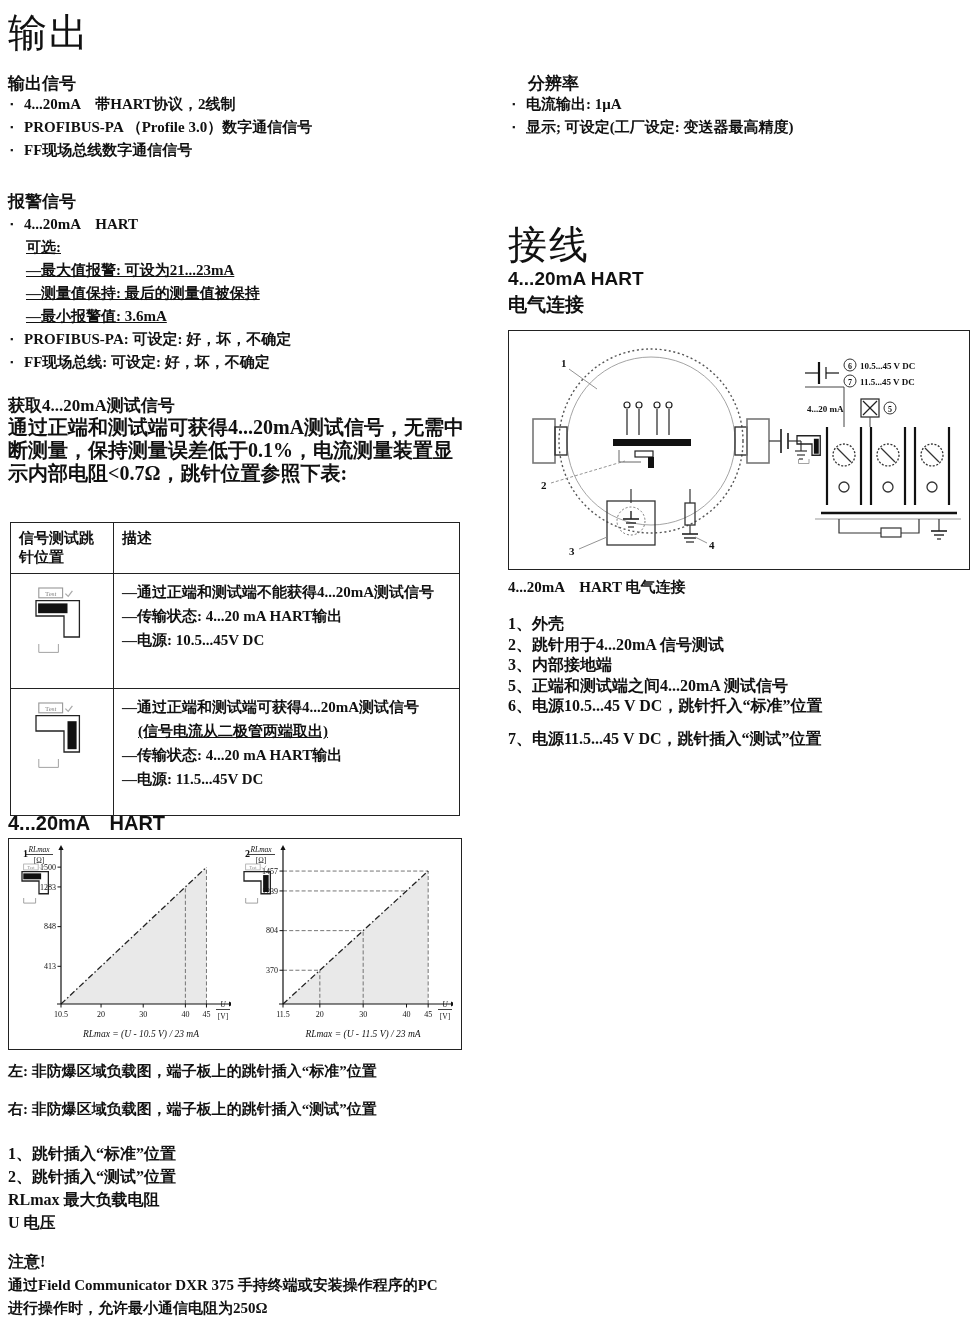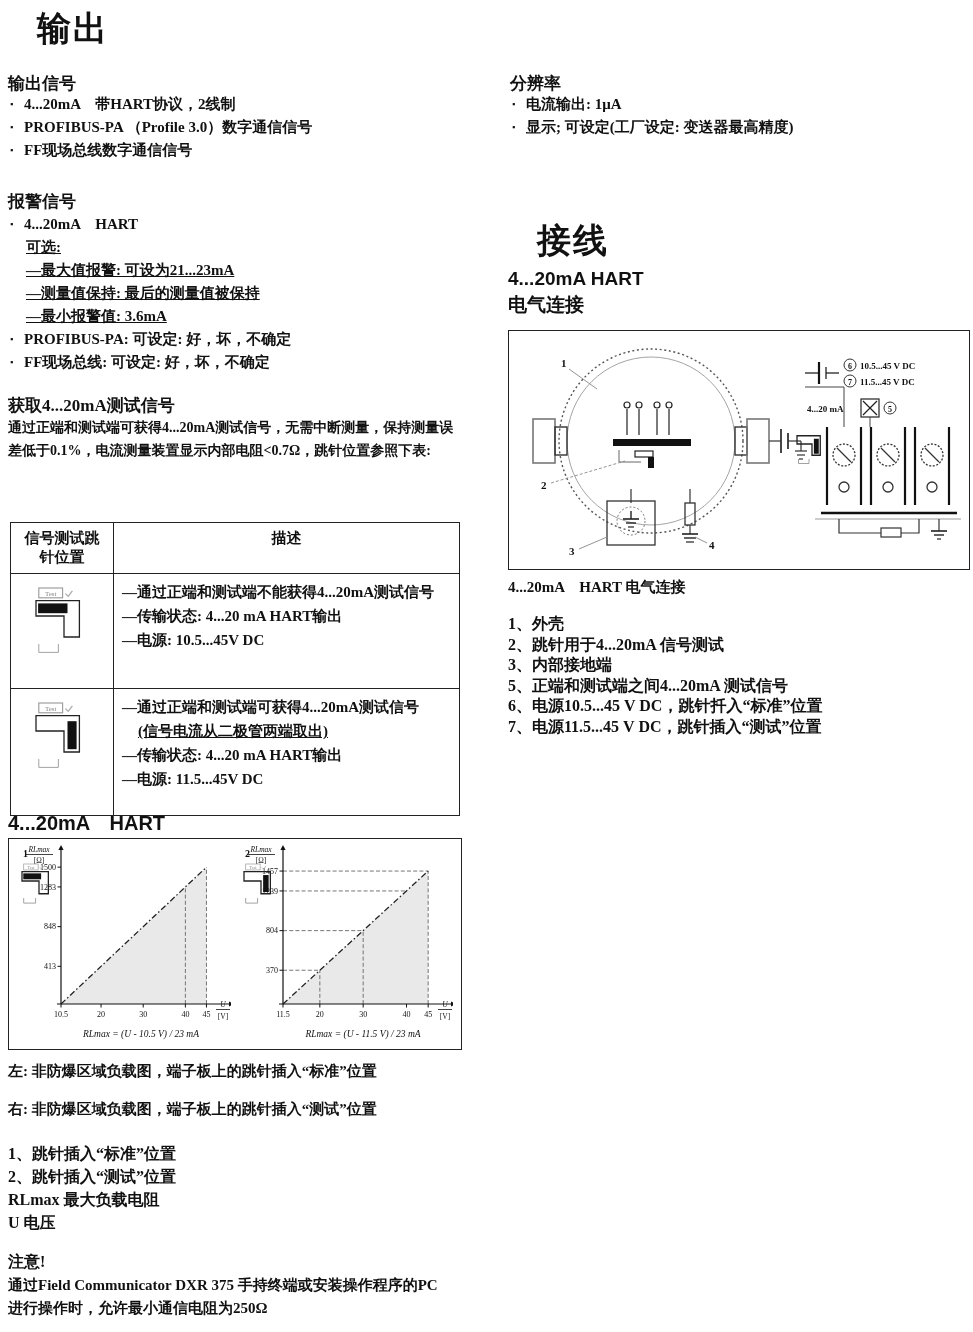--- a/index.html
+++ b/index.html
@@ -1,29 +1,29 @@
 <!DOCTYPE html>
 <html><head>
 <meta charset="utf-8">
 <style>
   html,body{margin:0;padding:0;background:#fff;}
   #page{position:relative;width:973px;height:1332px;background:#ffffff;overflow:hidden;
         font-family:"Liberation Serif","DejaVu Serif",serif;color:#111;}
   .abs{position:absolute;}
-  .h1{font-size:34px;font-weight:700;letter-spacing:2px;margin-left:29px;}
+  .h1{font-size:39px;font-weight:400;letter-spacing:2px;}
   .h2-sans{font-family:"Liberation Sans","DejaVu Sans",sans-serif;font-size:19px;font-weight:700;}
   .h3{font-size:17px;font-weight:700;}
   .body-line{font-size:15px;font-weight:700;line-height:23px;white-space:nowrap;}
-  .para{font-size:14px;font-weight:700;line-height:23px;}
+  .para{font-size:20px;font-weight:700;line-height:23px;}
   .bullet{display:inline-block;width:14px;font-size:9px;vertical-align:2px;}
   .indent1{padding-left:16px;text-decoration:underline;}
   .figure-box{border:1px solid #222;background:#fff;}
   table.jt{border-collapse:collapse;width:450px;}
   table.jt th,table.jt td{border:1.5px solid #222;vertical-align:top;padding:6px 8px;}
-  table.jt th{font-size:15px;font-weight:700;text-align:center;}
+  table.jt th{font-size:15px;font-weight:700;text-align:left;}
   table.jt td.iconcell{width:86px;text-align:center;padding-top:12px;}
   .desc-line{font-size:15px;font-weight:700;line-height:24px;white-space:nowrap;}
   .legend-line{font-size:16px;font-weight:700;line-height:23px;white-space:nowrap;}
   .cap{font-size:15px;font-weight:700;white-space:nowrap;}
   svg text{font-family:"Liberation Serif","DejaVu Serif",serif;}
 </style>
 </head>
 <body>
 
 <div id="page">
@@ -200,21 +200,21 @@
     <div class="legend-line">1、跳针插入“标准”位置</div>
     <div class="legend-line">2、跳针插入“测试”位置</div>
     <div class="legend-line">RLmax 最大负载电阻</div>
     <div class="legend-line">U 电压</div>
   </div>
 
   <div class="abs h3" style="left:8px;top:1252px;font-size:16px;">注意!</div>
   <div class="abs body-line" style="left:8px;top:1274px;">通过Field Communicator DXR 375 手持终端或安装操作程序的PC</div>
   <div class="abs body-line" style="left:8px;top:1297px;">进行操作时，允许最小通信电阻为250Ω</div>
 
-  <div class="abs h3" style="left:510px;top:72px;">分辨率</div>
+  <div class="abs h3" style="left:528px;top:72px;">分辨率</div>
   <div class="abs" style="left:512px;top:93px;">
     <div class="body-line"><span class="bullet">▪</span><span>电流输出: 1μA</span></div>
     <div class="body-line"><span class="bullet">▪</span><span>显示; 可设定(工厂设定: 变送器最高精度)</span></div>
   </div>
 
   <div class="abs h1" style="left:508px;top:218px;">接线</div>
   <div class="abs h2-sans" style="left:508px;top:268px;">4...20mA HART</div>
   <div class="abs h2-sans" style="left:508px;top:292px;">电气连接</div>
 
   <div class="abs figure-box" style="left:508px;top:330px;width:460px;height:238px;">
@@ -357,16 +357,16 @@
   </div>
 
   <div class="abs cap" style="left:508px;top:578px;">4...20mA　HART 电气连接</div>
 
   <div class="abs" style="left:508px;top:614px;">
     <div class="legend-line" style="line-height:20.5px;">1、外壳</div>
     <div class="legend-line" style="line-height:20.5px;">2、跳针用于4...20mA 信号测试</div>
     <div class="legend-line" style="line-height:20.5px;">3、内部接地端</div>
     <div class="legend-line" style="line-height:20.5px;">5、正端和测试端之间4...20mA 测试信号</div>
     <div class="legend-line" style="line-height:20.5px;">6、电源10.5...45 V DC，跳针扦入“标准”位置</div>
-    <div class="legend-line" style="line-height:20.5px;">7、电源11.5...45 V DC，跳针插入“测试”位置</div>
+    <div class="legend-line" style="line-height:20.5px;margin-top:12px;">7、电源11.5...45 V DC，跳针插入“测试”位置</div>
   </div>
 
 </div>
 
 </body></html>

